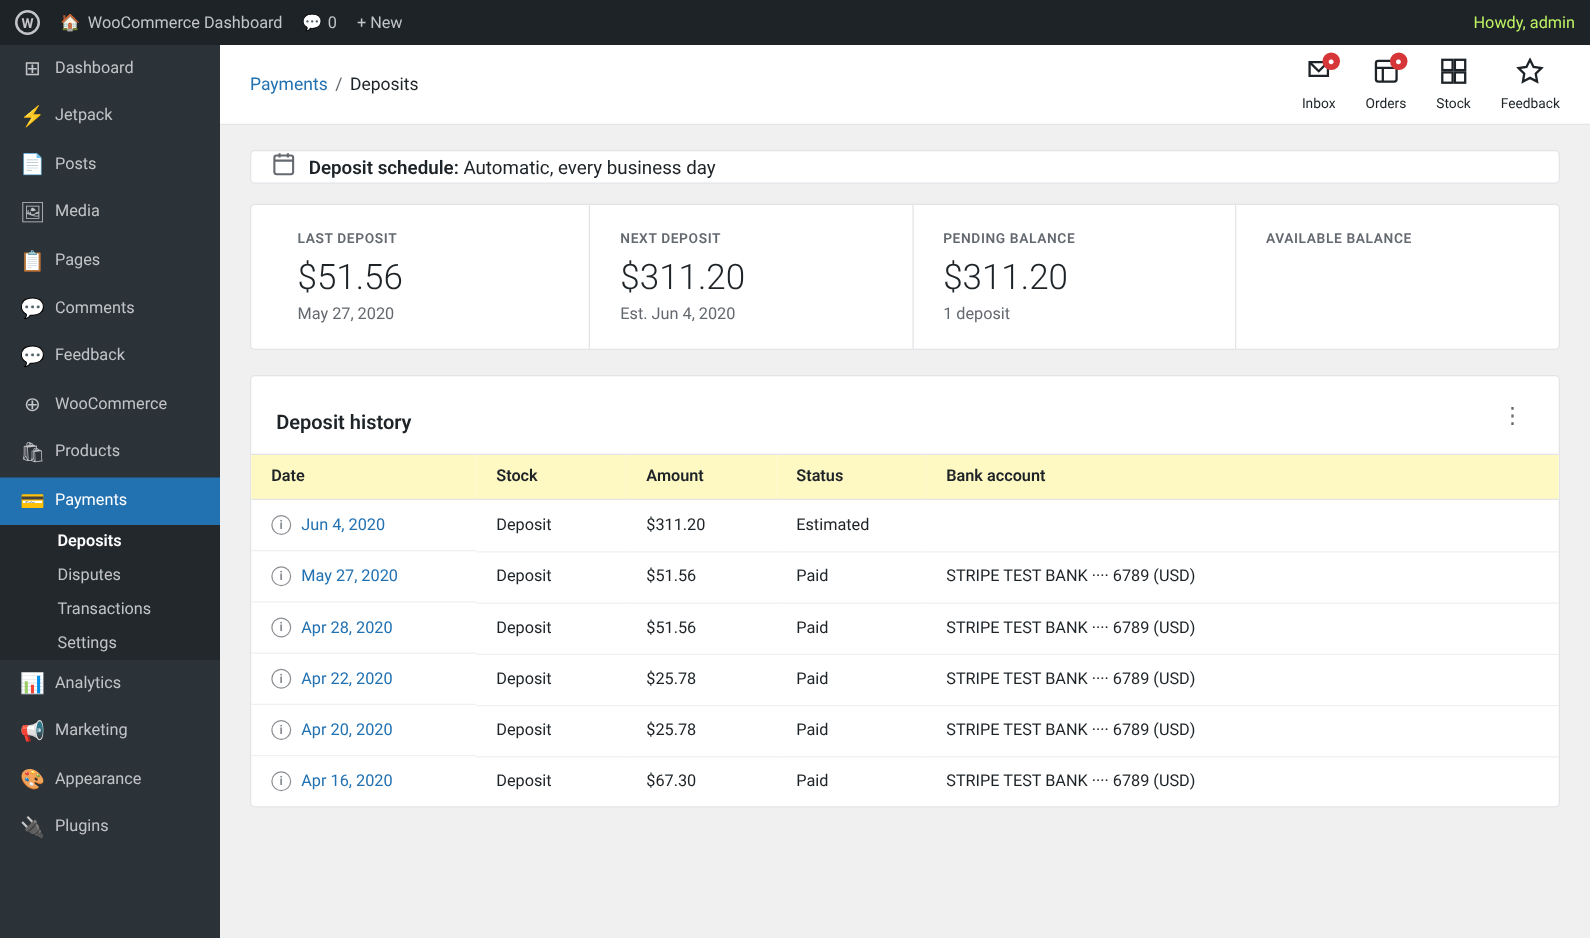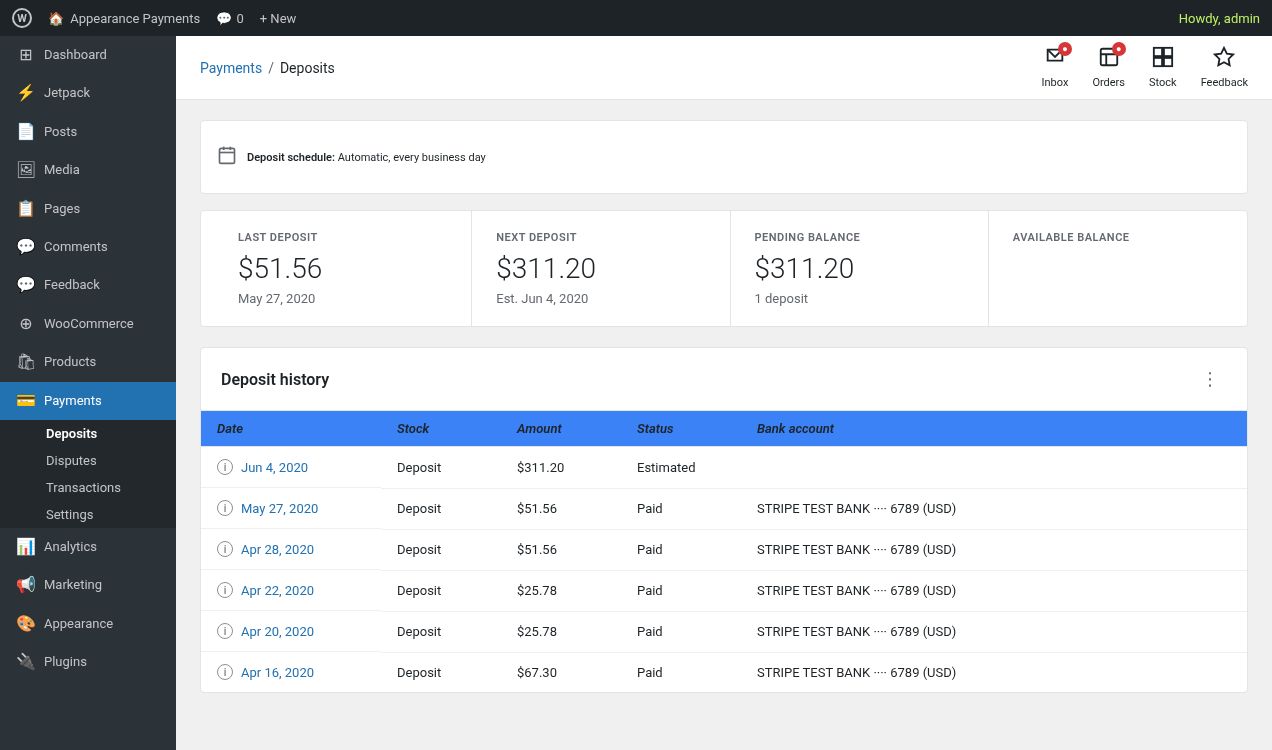--- a/index.html
+++ b/index.html
@@ -110,26 +110,26 @@
     }
 
     
     .content { padding: 20px 24px; }
 
     
     .schedule-banner {
       background: #fff;
       border: 1px solid #e2e4e7;
       border-radius: 4px;
-      padding: 24px 16px;
+      padding: 0 16px;
       display: flex;
       align-items: center;
       gap: 10px;
       margin-bottom: 16px;
-      font-size: 11px;
+      font-size: 15px;
     }
     .schedule-banner .cal-icon { font-size: 18px; color: #646970; }
     .schedule-banner strong { font-weight: 600; }
 
     
     .stats-grid {
       display: grid;
       grid-template-columns: repeat(4, 1fr);
       background: #fff;
       border: 1px solid #e2e4e7;
@@ -159,31 +159,31 @@
     .stat-sub { font-size: 13px; color: #646970; }
 
     
     .history-card {
       background: #fff;
       border: 1px solid #e2e4e7;
       border-radius: 4px;
     }
     .history-header {
       display: flex;
-      align-items: center;
+      align-items: flex-end;
       justify-content: space-between;
       padding: 16px 20px;
       border-bottom: 1px solid #e2e4e7;
     }
     .history-title { font-size: 16px; font-weight: 600; color: #1d2327; }
     .more-btn { background: none; border: none; cursor: pointer; font-size: 18px; color: #646970; padding: 4px 8px; }
 
     
     table { width: 100%; border-collapse: collapse; }
-    thead tr { background: #3b82f6; font-style: italic; }
+    thead tr { background: #fef9c3; }
     th {
       padding: 10px 16px;
       text-align: left;
       font-size: 13px;
       font-weight: 600;
       color: #1d2327;
       border-bottom: 1px solid #e2e4e7;
     }
     td {
       padding: 12px 16px;
@@ -226,21 +226,21 @@
       cursor: pointer;
     }
   </style>
 </head>
 <body>
 
 <div class="admin-bar">
   <span class="wp-logo">W</span>
   <span class="admin-bar-site">
     <span>🏠</span>
-    <span>Appearance Payments</span>
+    <span>WooCommerce Dashboard</span>
   </span>
   <span class="admin-bar-item">
     <span>💬</span>
     <span>0</span>
   </span>
   <span class="admin-bar-item">
     <span>+ New</span>
   </span>
   <span class="admin-bar-right">
     <span>Howdy, admin</span>

